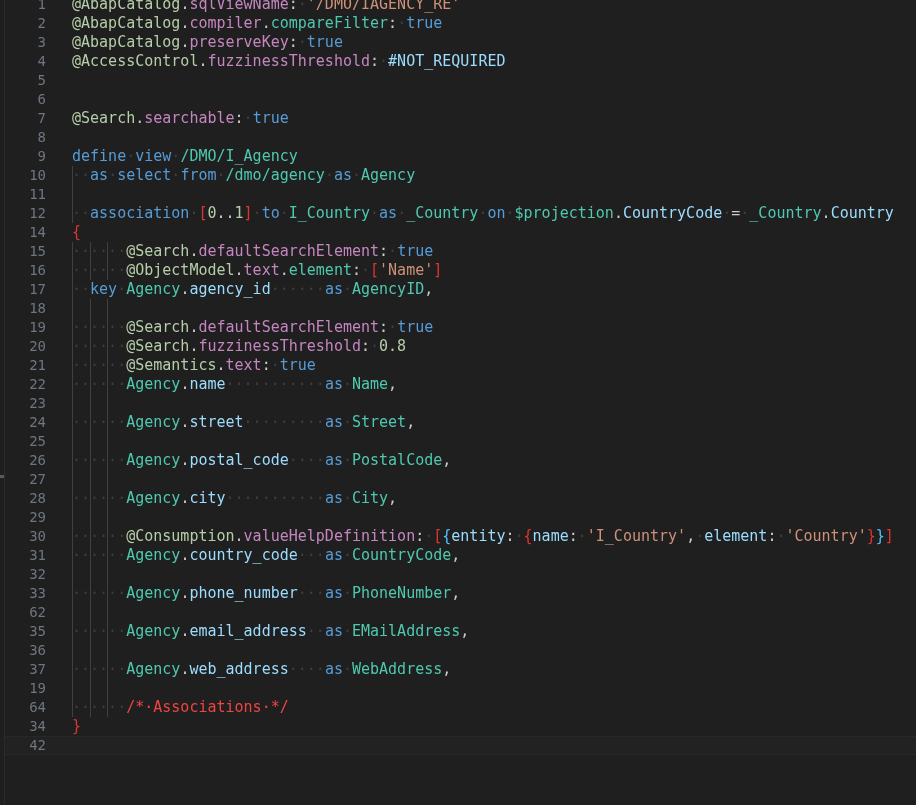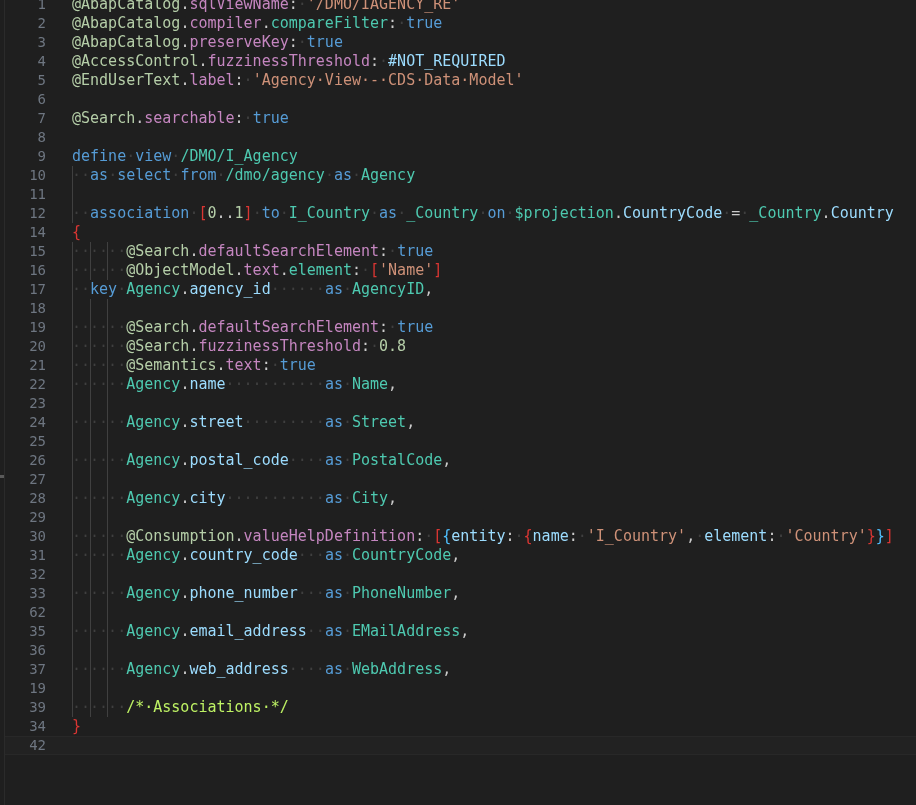--- a/index.html
+++ b/index.html
@@ -92,41 +92,41 @@
   .t-ann      { color: #b5cea8; }   
   .t-annkey   { color: #c586c0; }   
   .t-annsub   { color: #4ec9b0; }   
   .t-kw       { color: #569cd6; }   
   .t-bool     { color: #569cd6; }
   .t-str      { color: #ce9178; }
   .t-num      { color: #b5cea8; }
   .t-entity   { color: #4ec9b0; }   
   .t-field    { color: #9cdcfe; }
   .t-punc     { color: #cccccc; }
-  .t-comment  { color: #bef264; text-align: right; }
+  .t-comment  { color: #ef4444; text-align: right; }
   .t-br1      { color: #da3633; }   
   .t-br2      { color: #4fc1ff; }   
   .t-const    { color: #9cdcfe; }   
   .t-ws       { color: #3f3f3f; }   
   .t-proj     { color: #4ec9b0; }
 </style>
 </head>
 <body>
 
 <div id="editor">
 
   <div class="ruler-strip"></div>
   <div class="ruler-mark" style="top:475px"></div>
 
   <div class="lines" id="lines-host" style="top: -5px;">
       <div class="line"><div class="lnum">1</div><div class="code"><span class="t-ann">@AbapCatalog</span><span class="t-punc">.</span><span class="t-annkey">sqlViewName</span><span class="t-punc">:</span><span class="t-ws">·</span><span class="t-str">'/DMO/IAGENCY_RE'</span></div></div>
       <div class="line"><div class="lnum">2</div><div class="code"><span class="t-ann">@AbapCatalog</span><span class="t-punc">.</span><span class="t-annkey">compiler</span><span class="t-punc">.</span><span class="t-annsub">compareFilter</span><span class="t-punc">:</span><span class="t-ws">·</span><span class="t-bool">true</span></div></div>
       <div class="line"><div class="lnum">3</div><div class="code"><span class="t-ann">@AbapCatalog</span><span class="t-punc">.</span><span class="t-annkey">preserveKey</span><span class="t-punc">:</span><span class="t-ws">·</span><span class="t-bool">true</span></div></div>
       <div class="line"><div class="lnum">4</div><div class="code"><span class="t-ann">@AccessControl</span><span class="t-punc">.</span><span class="t-annkey">fuzzinessThreshold</span><span class="t-punc">:</span><span class="t-ws">·</span><span class="t-const">#NOT_REQUIRED</span></div></div>
-      <div class="line"><div class="lnum">5</div><div class="code"><span class="t-ann">@EndUserText</span><span class="t-punc">.</span><span class="t-annkey">label</span><span class="t-punc">:</span><span class="t-ws">·</span><span class="t-str">'Agency·View·-·CDS·Data·Model'</span></div></div>
+      <div class="line"><div class="lnum">5</div></div>
       <div class="line"><div class="lnum">6</div><div class="code"></div></div>
       <div class="line"><div class="lnum">7</div><div class="code"><span class="t-ann">@Search</span><span class="t-punc">.</span><span class="t-annkey">searchable</span><span class="t-punc">:</span><span class="t-ws">·</span><span class="t-bool">true</span></div></div>
       <div class="line"><div class="lnum">8</div><div class="code"></div></div>
       <div class="line"><div class="lnum">9</div><div class="code"><span class="t-kw">define</span><span class="t-ws">·</span><span class="t-kw">view</span><span class="t-ws">·</span><span class="t-entity">/DMO/I_Agency</span></div></div>
       <div class="line"><div class="guides"><div class="guide" style="left: 72px;"></div></div><div class="lnum">10</div><div class="code"><span class="t-ws">··</span><span class="t-kw">as</span><span class="t-ws">·</span><span class="t-kw">select</span><span class="t-ws">·</span><span class="t-kw">from</span><span class="t-ws">·</span><span class="t-entity">/dmo/agency</span><span class="t-ws">·</span><span class="t-kw">as</span><span class="t-ws">·</span><span class="t-entity">Agency</span></div></div>
       <div class="line"><div class="guides"><div class="guide" style="left: 72px;"></div></div><div class="lnum">11</div><div class="code"></div></div>
       <div class="line"><div class="guides"><div class="guide" style="left: 72px;"></div></div><div class="lnum">12</div><div class="code"><span class="t-ws">··</span><span class="t-kw">association</span><span class="t-ws">·</span><span class="t-br1">[</span><span class="t-num">0</span><span class="t-punc">..</span><span class="t-num">1</span><span class="t-br1">]</span><span class="t-ws">·</span><span class="t-kw">to</span><span class="t-ws">·</span><span class="t-entity">I_Country</span><span class="t-ws">·</span><span class="t-kw">as</span><span class="t-ws">·</span><span class="t-entity">_Country</span><span class="t-ws">·</span><span class="t-kw">on</span><span class="t-ws">·</span><span class="t-proj">$projection</span><span class="t-punc">.</span><span class="t-field">CountryCode</span><span class="t-ws">·</span><span class="t-punc">=</span><span class="t-ws">·</span><span class="t-entity">_Country</span><span class="t-punc">.</span><span class="t-field">Country</span></div></div>
       <div class="line"><div class="lnum">14</div><div class="code"><span class="t-br1">{</span></div></div>
       <div class="line"><div class="guides"><div class="guide" style="left: 72px;"></div><div class="guide" style="left: 89.6px;"></div><div class="guide" style="left: 107.2px;"></div></div><div class="lnum">15</div><div class="code"><span class="t-ws">······</span><span class="t-ann">@Search</span><span class="t-punc">.</span><span class="t-annkey">defaultSearchElement</span><span class="t-punc">:</span><span class="t-ws">·</span><span class="t-bool">true</span></div></div>
       <div class="line"><div class="guides"><div class="guide" style="left: 72px;"></div><div class="guide" style="left: 89.6px;"></div><div class="guide" style="left: 107.2px;"></div></div><div class="lnum">16</div><div class="code"><span class="t-ws">······</span><span class="t-ann">@ObjectModel</span><span class="t-punc">.</span><span class="t-annkey">text</span><span class="t-punc">.</span><span class="t-annsub">element</span><span class="t-punc">:</span><span class="t-ws">·</span><span class="t-br1">[</span><span class="t-str">'Name'</span><span class="t-br1">]</span></div></div>
@@ -145,18 +145,18 @@
       <div class="line"><div class="guides"><div class="guide" style="left: 72px;"></div><div class="guide" style="left: 89.6px;"></div><div class="guide" style="left: 107.2px;"></div></div><div class="lnum">29</div><div class="code"></div></div>
       <div class="line"><div class="guides"><div class="guide" style="left: 72px;"></div><div class="guide" style="left: 89.6px;"></div><div class="guide" style="left: 107.2px;"></div></div><div class="lnum">30</div><div class="code"><span class="t-ws">······</span><span class="t-ann">@Consumption</span><span class="t-punc">.</span><span class="t-annkey">valueHelpDefinition</span><span class="t-punc">:</span><span class="t-ws">·</span><span class="t-br1">[</span><span class="t-br2">{</span><span class="t-field">entity</span><span class="t-punc">:</span><span class="t-ws">·</span><span class="t-br1">{</span><span class="t-field">name</span><span class="t-punc">:</span><span class="t-ws">·</span><span class="t-str">'I_Country'</span><span class="t-punc">,</span><span class="t-ws">·</span><span class="t-field">element</span><span class="t-punc">:</span><span class="t-ws">·</span><span class="t-str">'Country'</span><span class="t-br1">}</span><span class="t-br2">}</span><span class="t-br1">]</span></div></div>
       <div class="line"><div class="guides"><div class="guide" style="left: 72px;"></div><div class="guide" style="left: 89.6px;"></div><div class="guide" style="left: 107.2px;"></div></div><div class="lnum">31</div><div class="code"><span class="t-ws">······</span><span class="t-entity">Agency</span><span class="t-punc">.</span><span class="t-field">country_code</span><span class="t-ws">···</span><span class="t-kw">as</span><span class="t-ws">·</span><span class="t-entity">CountryCode</span><span class="t-punc">,</span></div></div>
       <div class="line"><div class="guides"><div class="guide" style="left: 72px;"></div><div class="guide" style="left: 89.6px;"></div><div class="guide" style="left: 107.2px;"></div></div><div class="lnum">32</div><div class="code"></div></div>
       <div class="line"><div class="guides"><div class="guide" style="left: 72px;"></div><div class="guide" style="left: 89.6px;"></div><div class="guide" style="left: 107.2px;"></div></div><div class="lnum">33</div><div class="code"><span class="t-ws">······</span><span class="t-entity">Agency</span><span class="t-punc">.</span><span class="t-field">phone_number</span><span class="t-ws">···</span><span class="t-kw">as</span><span class="t-ws">·</span><span class="t-entity">PhoneNumber</span><span class="t-punc">,</span></div></div>
       <div class="line"><div class="guides"><div class="guide" style="left: 72px;"></div><div class="guide" style="left: 89.6px;"></div><div class="guide" style="left: 107.2px;"></div></div><div class="lnum">62</div><div class="code"></div></div>
       <div class="line"><div class="guides"><div class="guide" style="left: 72px;"></div><div class="guide" style="left: 89.6px;"></div><div class="guide" style="left: 107.2px;"></div></div><div class="lnum">35</div><div class="code"><span class="t-ws">······</span><span class="t-entity">Agency</span><span class="t-punc">.</span><span class="t-field">email_address</span><span class="t-ws">··</span><span class="t-kw">as</span><span class="t-ws">·</span><span class="t-entity">EMailAddress</span><span class="t-punc">,</span></div></div>
       <div class="line"><div class="guides"><div class="guide" style="left: 72px;"></div><div class="guide" style="left: 89.6px;"></div><div class="guide" style="left: 107.2px;"></div></div><div class="lnum">36</div><div class="code"></div></div>
       <div class="line"><div class="guides"><div class="guide" style="left: 72px;"></div><div class="guide" style="left: 89.6px;"></div><div class="guide" style="left: 107.2px;"></div></div><div class="lnum">37</div><div class="code"><span class="t-ws">······</span><span class="t-entity">Agency</span><span class="t-punc">.</span><span class="t-field">web_address</span><span class="t-ws">····</span><span class="t-kw">as</span><span class="t-ws">·</span><span class="t-entity">WebAddress</span><span class="t-punc">,</span></div></div>
       <div class="line"><div class="guides"><div class="guide" style="left: 72px;"></div><div class="guide" style="left: 89.6px;"></div><div class="guide" style="left: 107.2px;"></div></div><div class="lnum">19</div><div class="code"></div></div>
-      <div class="line"><div class="guides"><div class="guide" style="left: 72px;"></div><div class="guide" style="left: 89.6px;"></div><div class="guide" style="left: 107.2px;"></div></div><div class="lnum">39</div><div class="code"><span class="t-ws">······</span><span class="t-comment">/*·Associations·*/</span></div></div>
+      <div class="line"><div class="guides"><div class="guide" style="left: 72px;"></div><div class="guide" style="left: 89.6px;"></div><div class="guide" style="left: 107.2px;"></div></div><div class="lnum">64</div><div class="code"><span class="t-ws">······</span><span class="t-comment">/*·Associations·*/</span></div></div>
       <div class="line"><div class="lnum">34</div><div class="code"><span class="t-br1">}</span></div></div>
       <div class="line active-line"><div class="lnum">42</div><div class="code"></div></div>
     </div>
 
 </div>
 
 </body></html>

